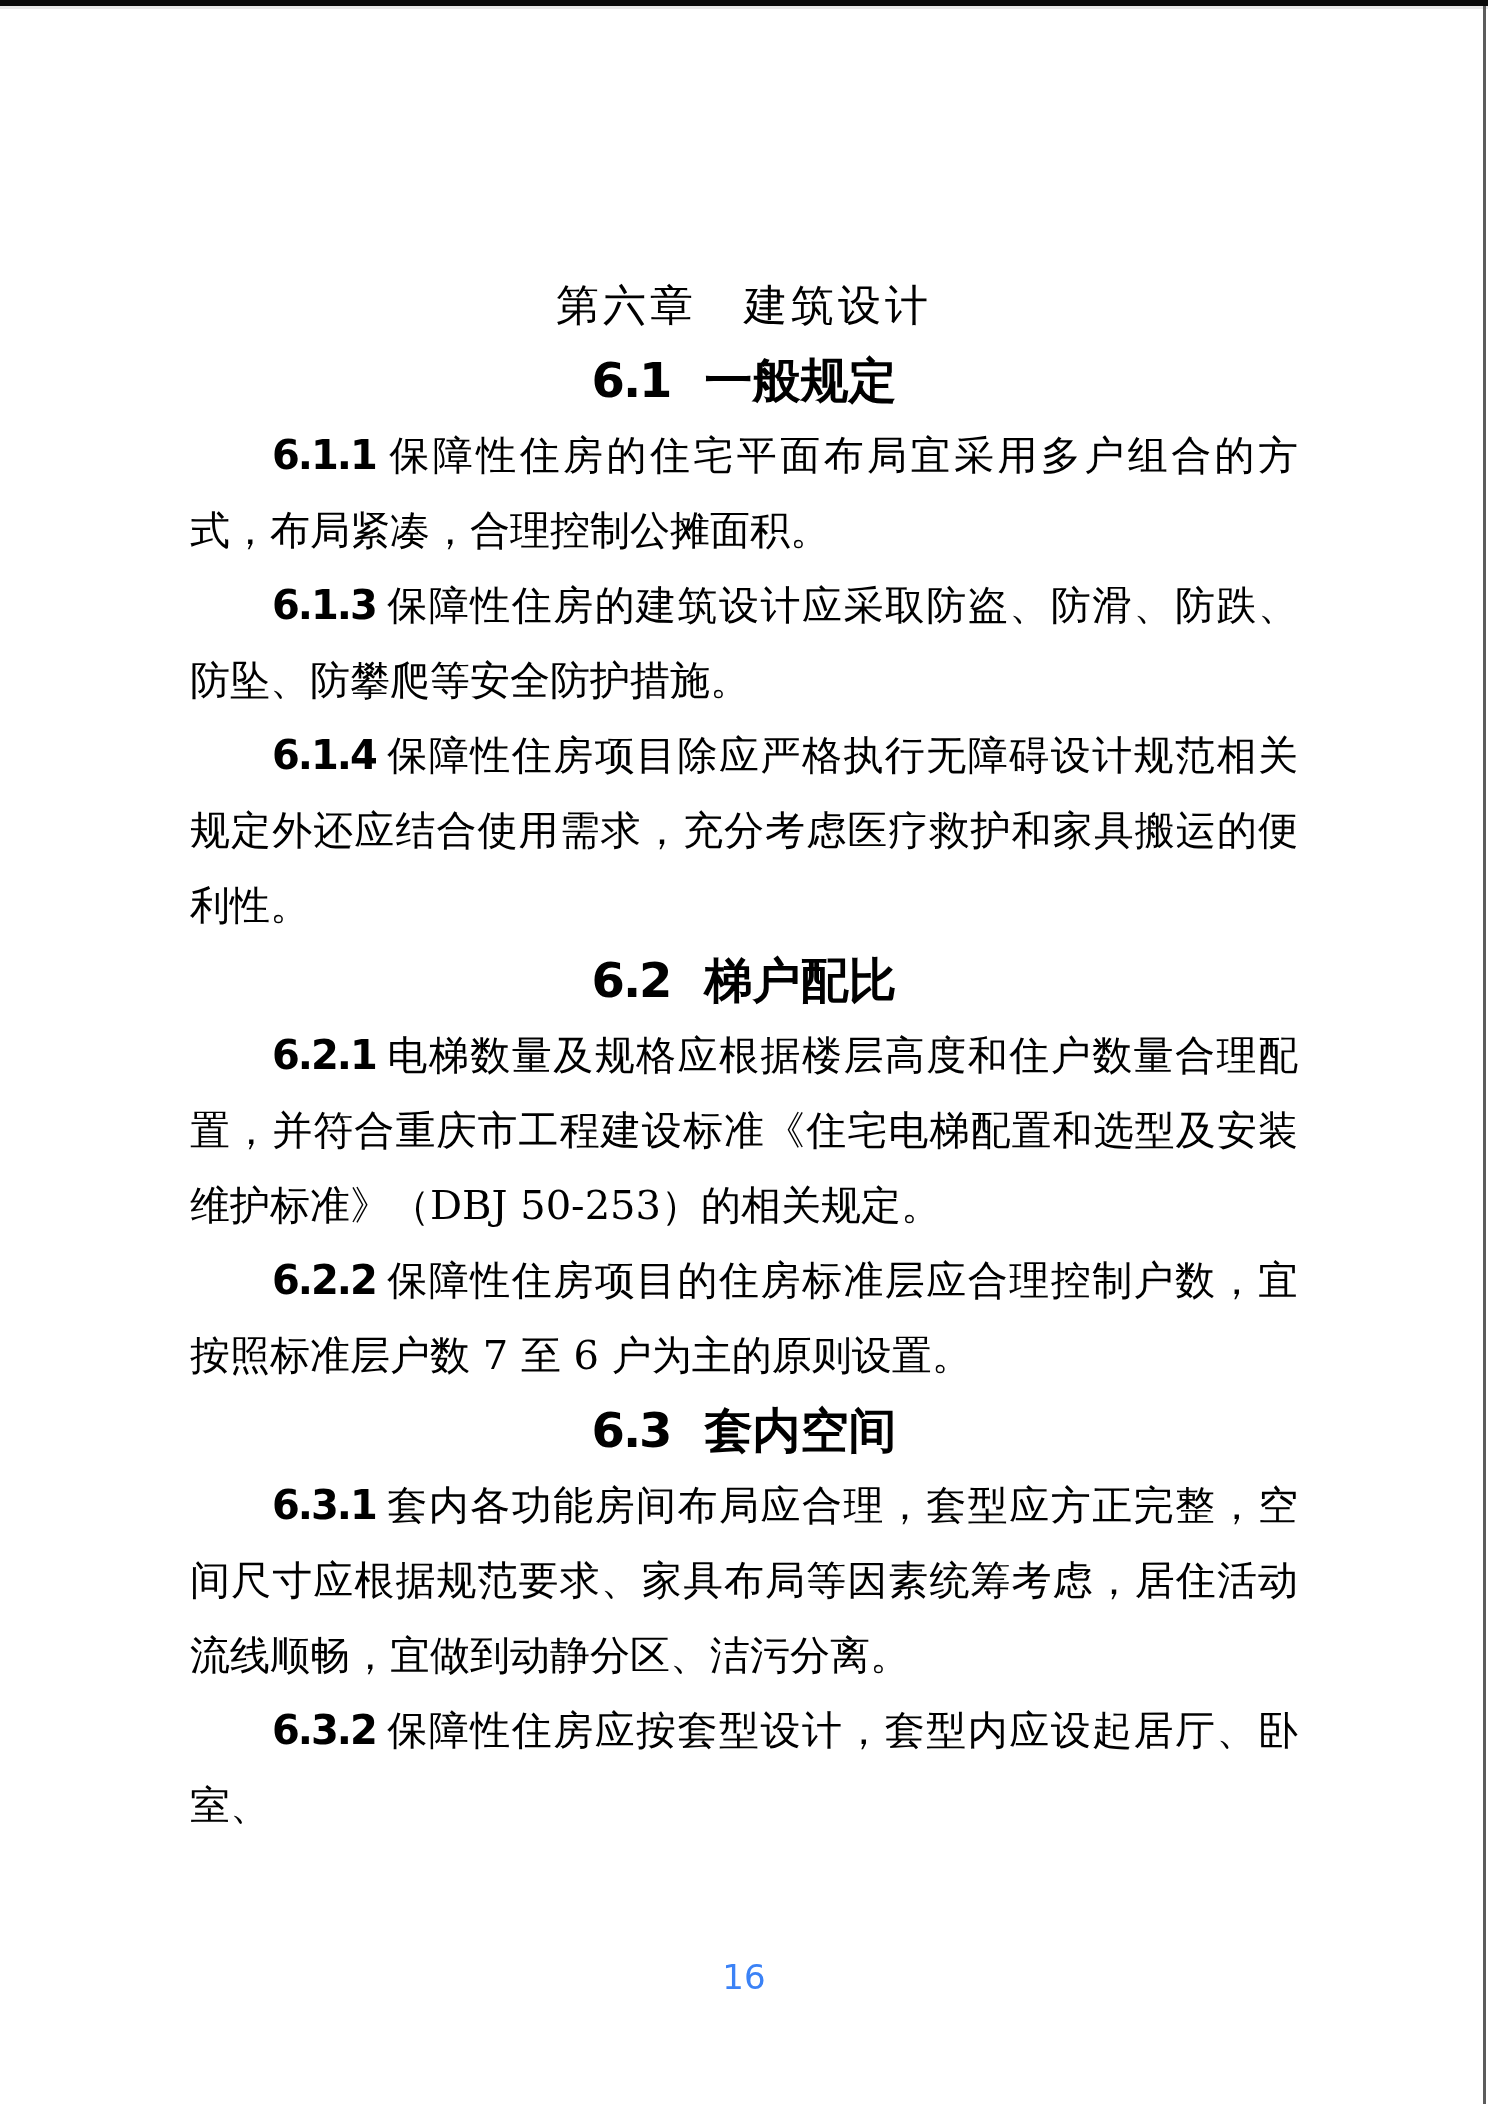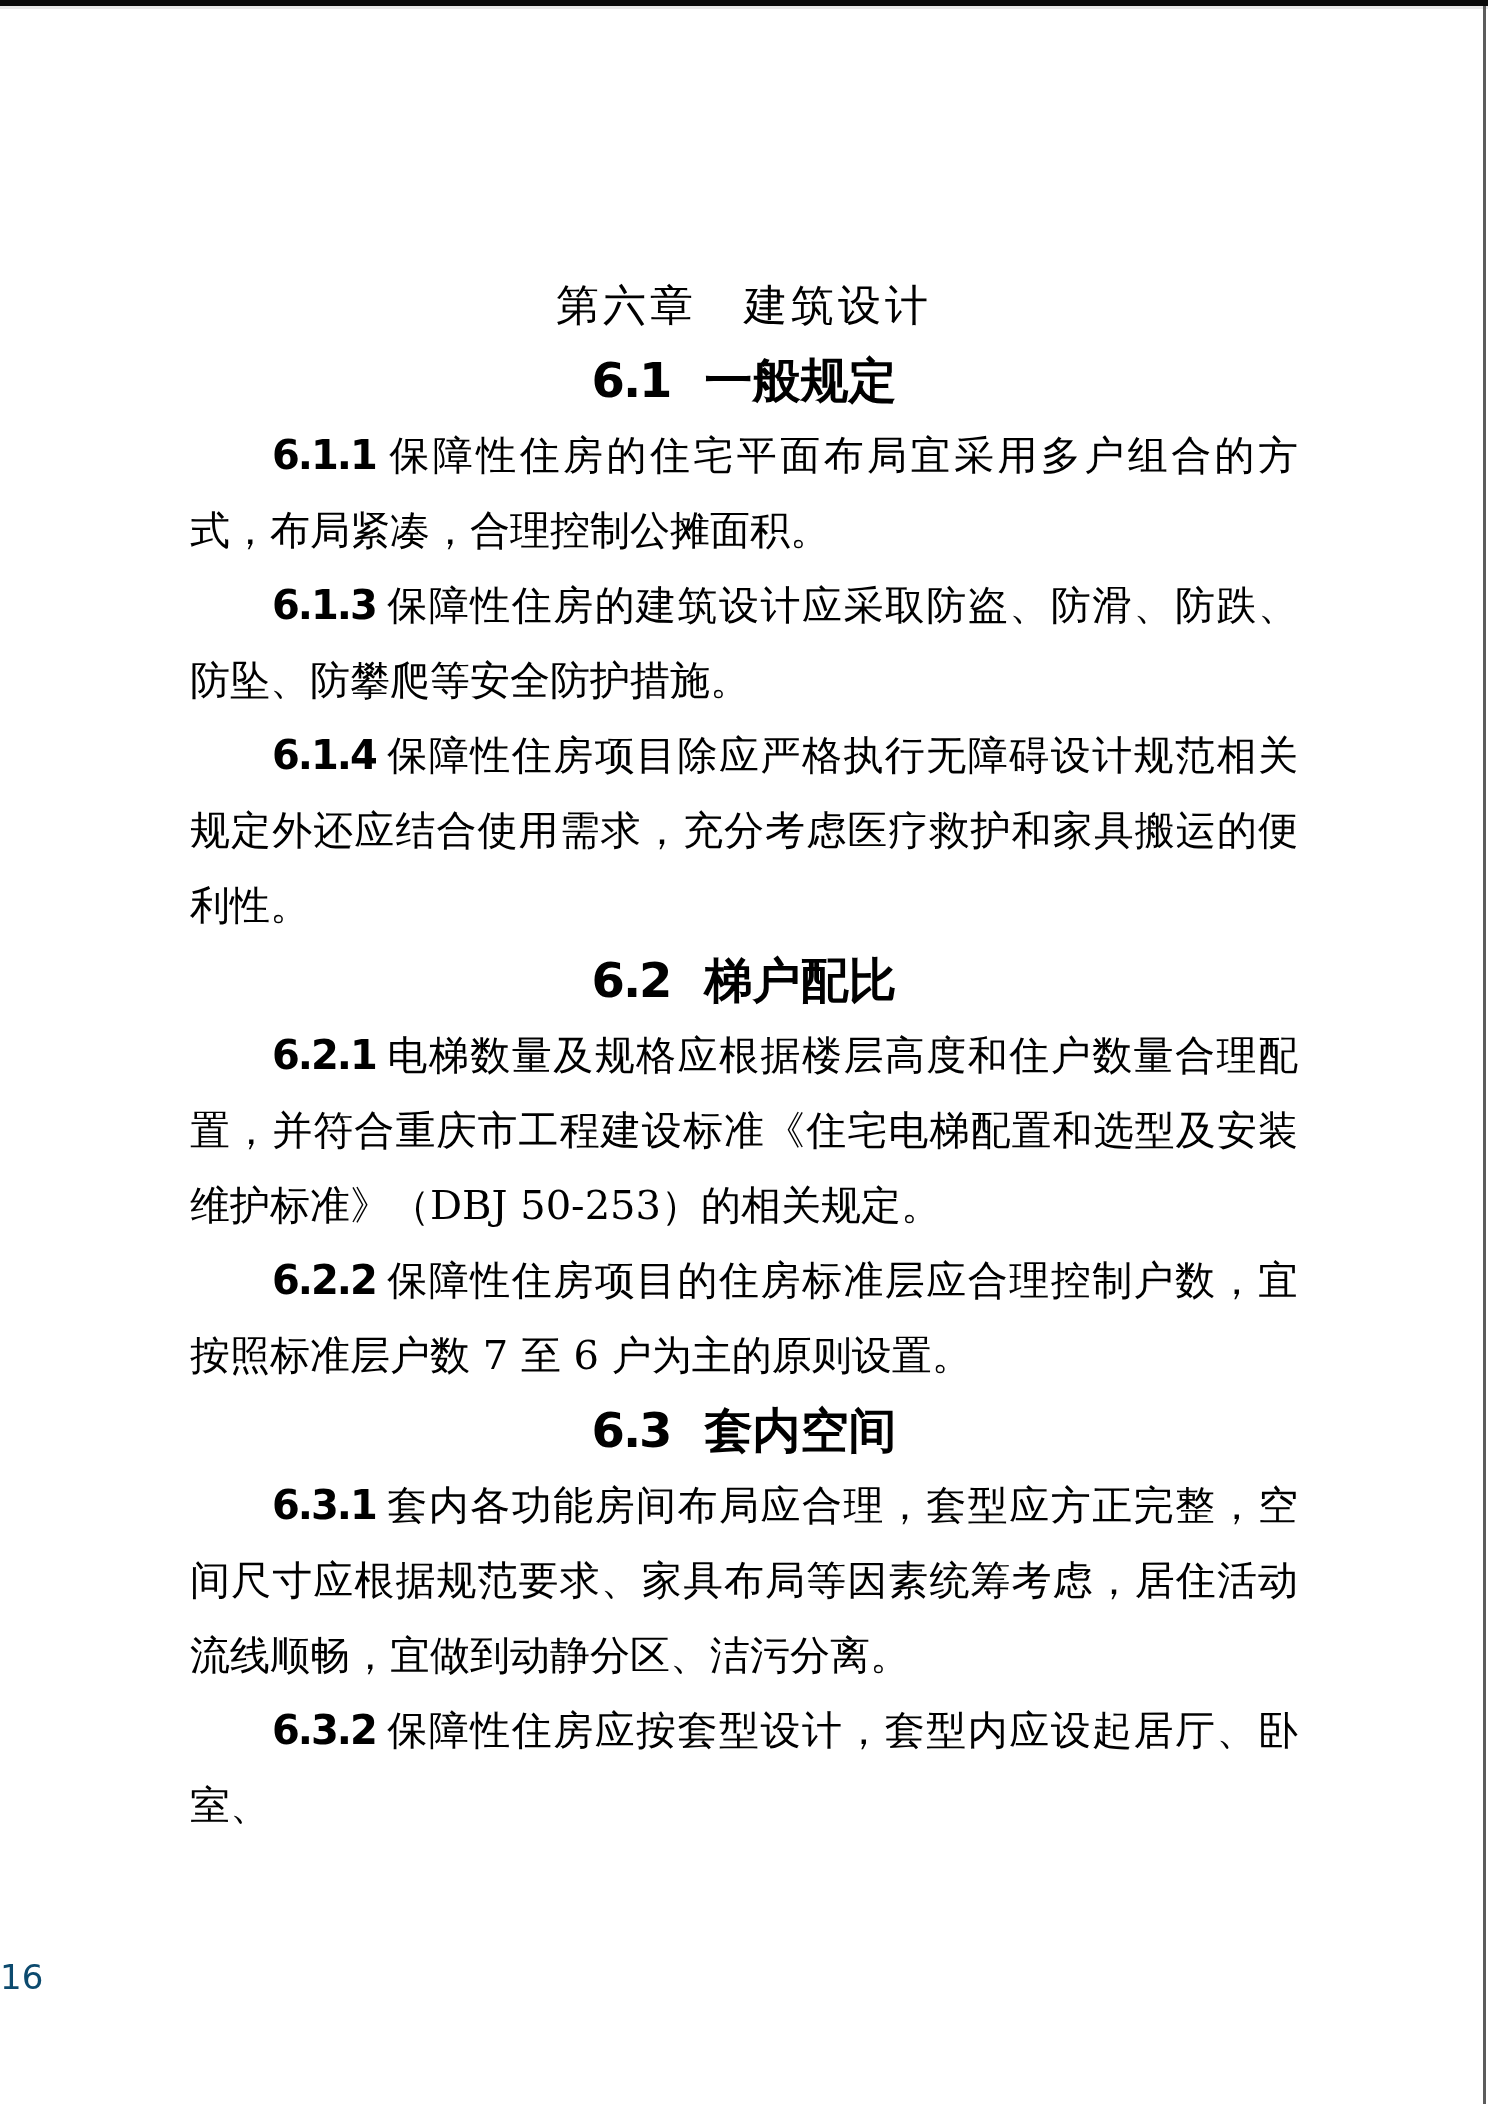--- a/index.html
+++ b/index.html
@@ -72,24 +72,25 @@
     font-weight: bold;
     letter-spacing: -2px;
     margin-right: 10px;
     margin-top: 25px;
   }
   .page-number {
     position: absolute;
     top: 1952px;
     left: 0;
     width: 100%;
+    text-align: center;
     font-family: "DejaVu Sans", "Liberation Sans", sans-serif;
     font-size: 34px;
     line-height: 50px;
-    color: #0c4a6e;
+    color: #3b82f6;
   }
 </style>
 </head>
 <body>
 
 <div class="page">
   <div class="top-bar"></div>
   <div class="right-border"></div>
 
   <div class="content">

